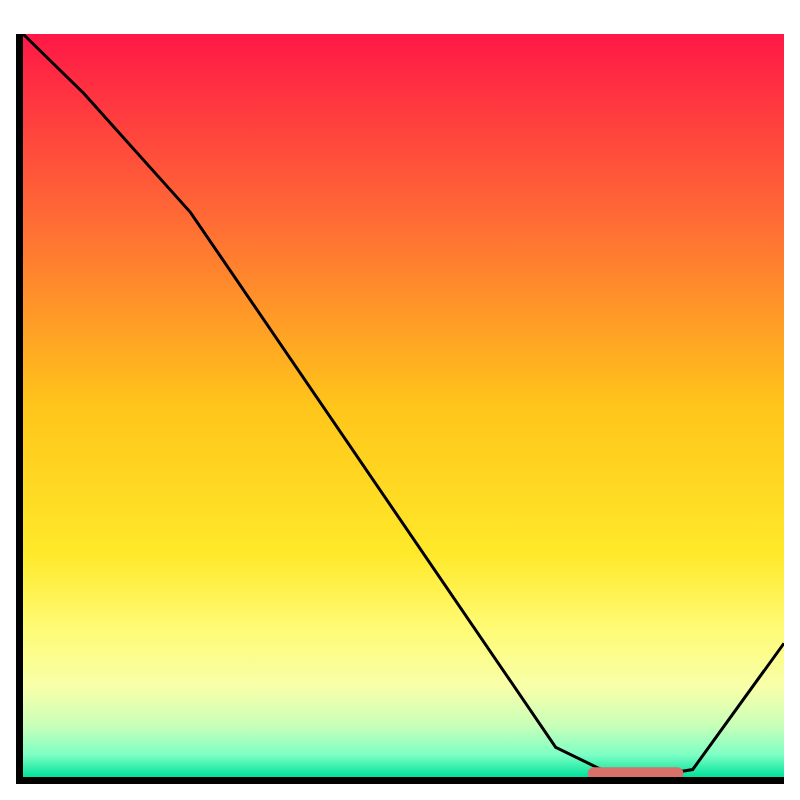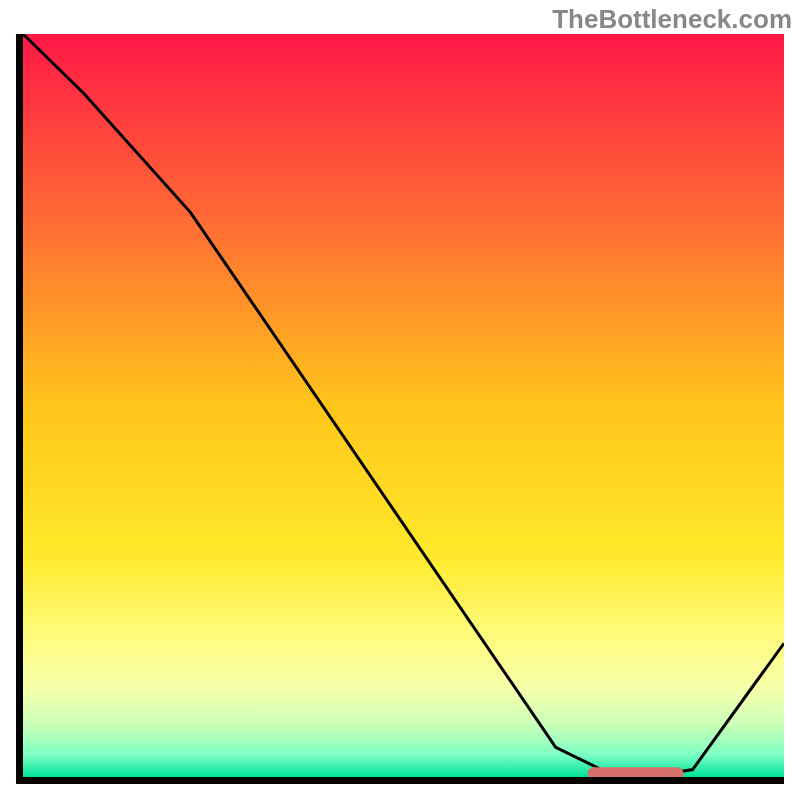--- a/index.html
+++ b/index.html
@@ -40,21 +40,20 @@
     display: block;
     width: 100%;
     height: 100%;
   }
 </style>
 </head>
 <body>
 
 <div class="outer">
 
-  <div class="watermark">TheBottleneck.com</div>
 
   <div class="plot-wrap">
     <svg class="plot" viewBox="0 0 100 100" preserveAspectRatio="none">
       <defs>
         <linearGradient id="bg-grad" x1="0" y1="0" x2="0" y2="1">
 
         <stop offset="0%" stop-color="#ff1846"></stop>
             <stop offset="25%" stop-color="#ff6b35"></stop>
             <stop offset="50%" stop-color="#ffc51a"></stop>
             <stop offset="70%" stop-color="#ffe92a"></stop>

